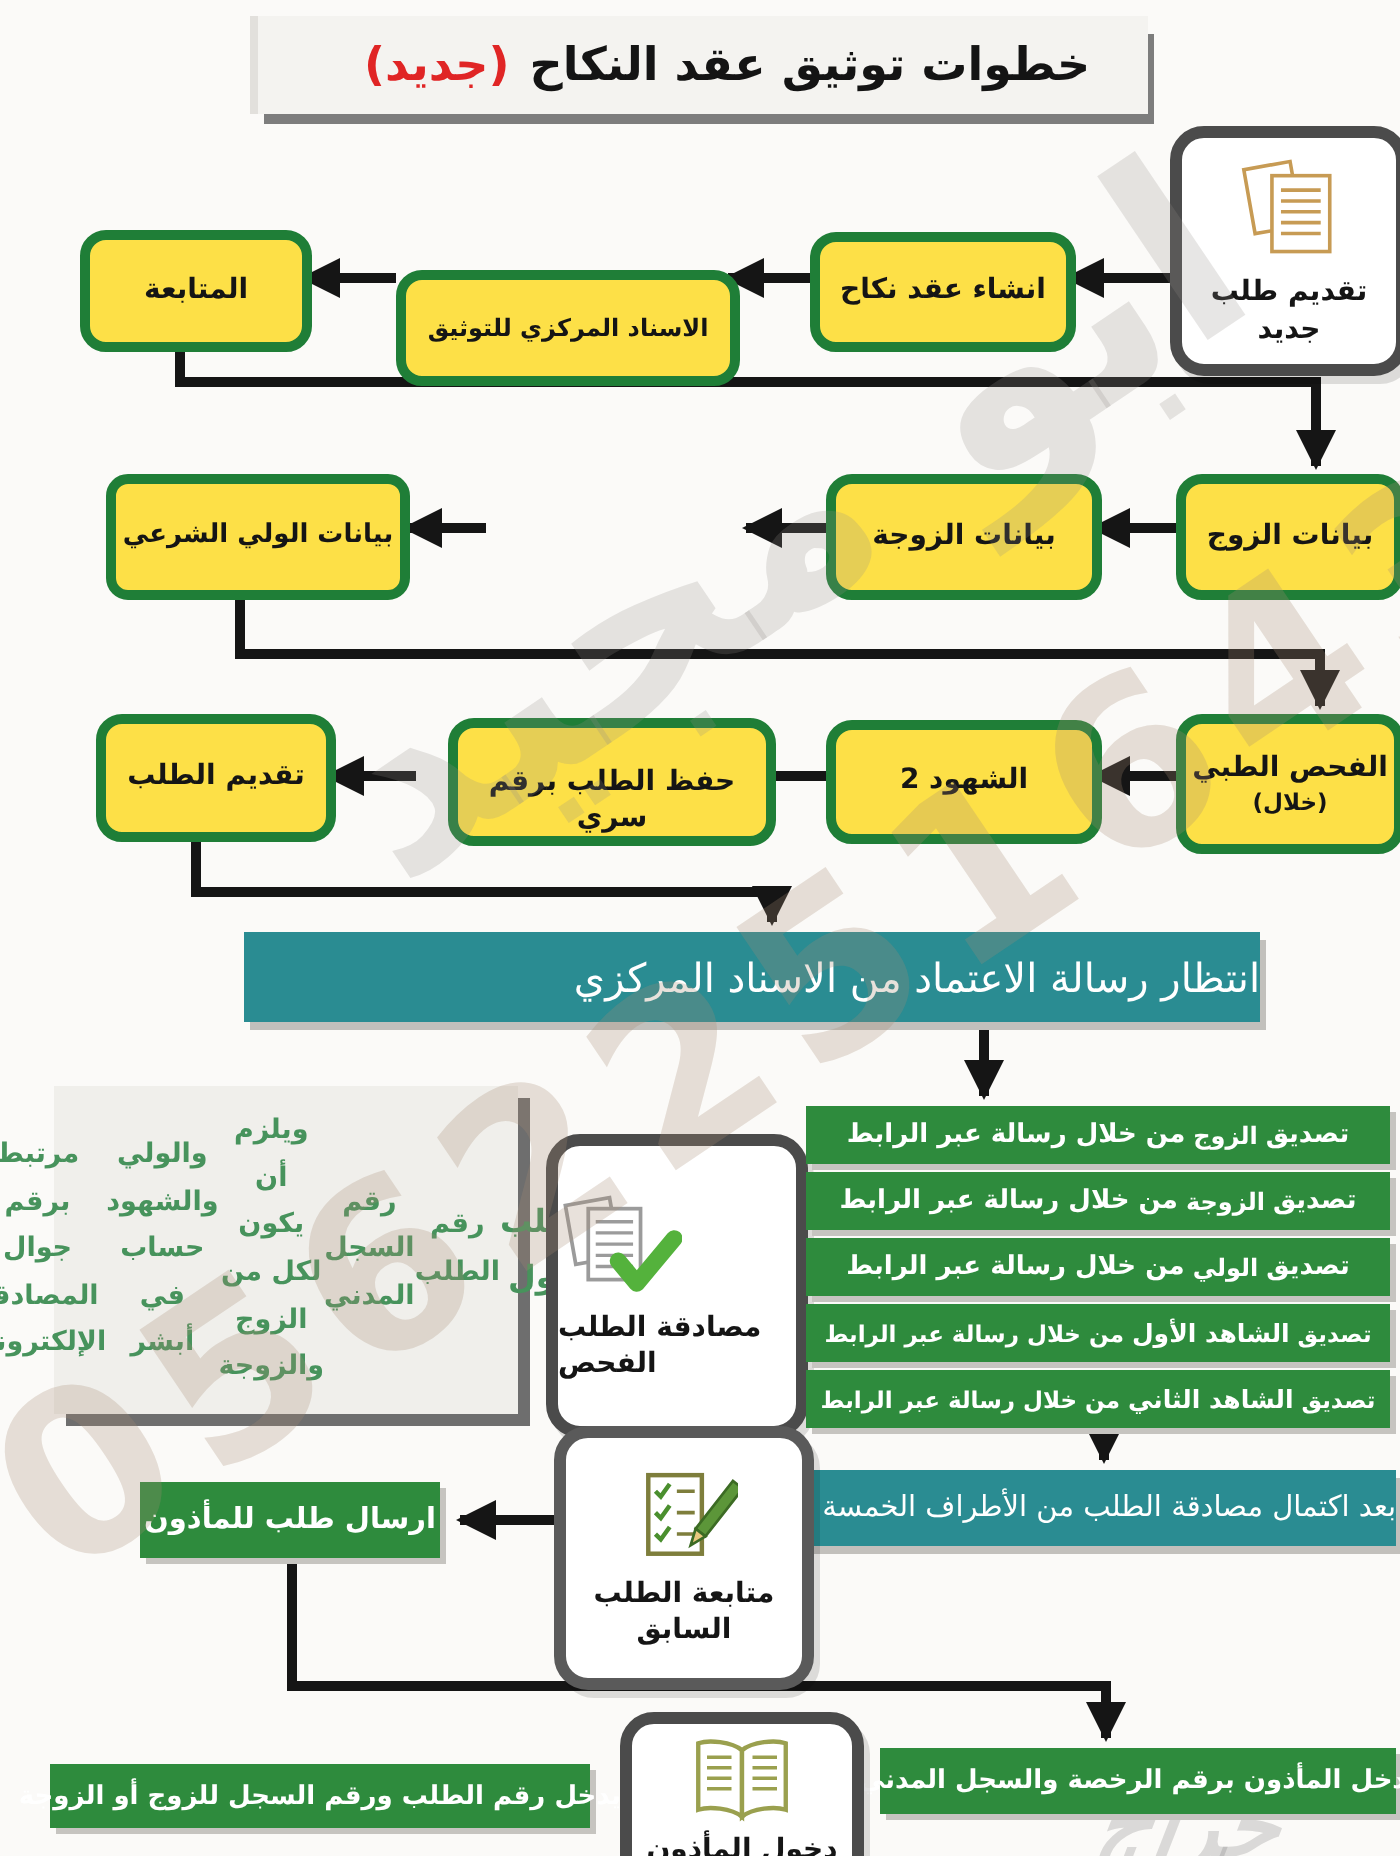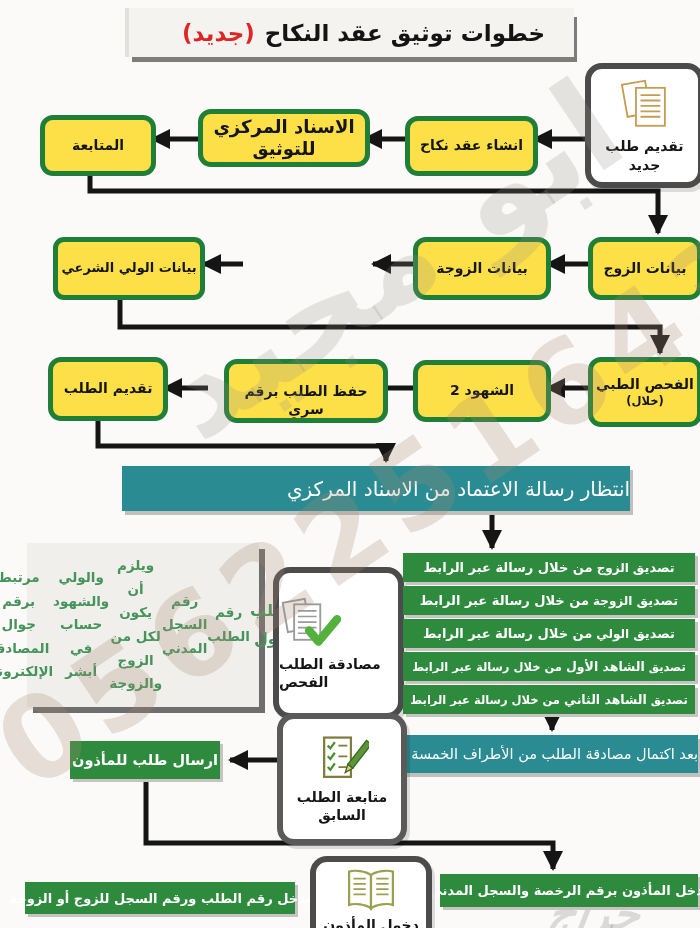--- a/index.html
+++ b/index.html
@@ -107,21 +107,21 @@
       <g stroke="#c79b54" stroke-width="2">
         <path d="M25 20h22M25 26h22M25 32h22M25 38h22M25 44h22"></path>
       </g>
     </svg>
     <span>تقديم طلب جديد</span>
   </div>
 
   <div class="node" style="left:405px;top:116px;width:123px;height:50px;">
     <span>انشاء عقد نكاح</span>
   </div>
-  <div class="node" style="left:198px;top:109px;width:162px;height:48px;font-size:18px;">
+  <div class="node" style="left:198px;top:135px;width:162px;height:48px;font-size:12px;">
     <span>الاسناد المركزي للتوثيق</span>
   </div>
   <div class="node" style="left:40px;top:115px;width:106px;height:51px;">
     <span>المتابعة</span>
   </div>
 
   <div class="node" style="left:588px;top:237px;width:104px;height:53px;">
     <span>بيانات الزوج</span>
   </div>
   <div class="node" style="left:413px;top:237px;width:128px;height:53px;">

